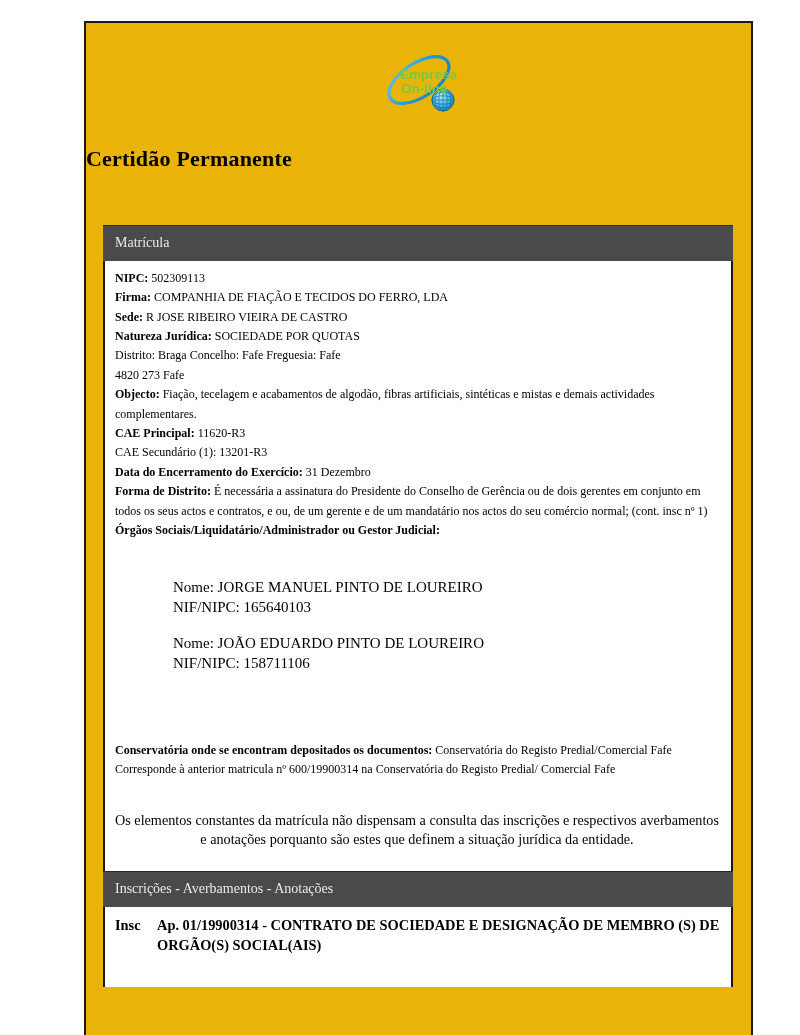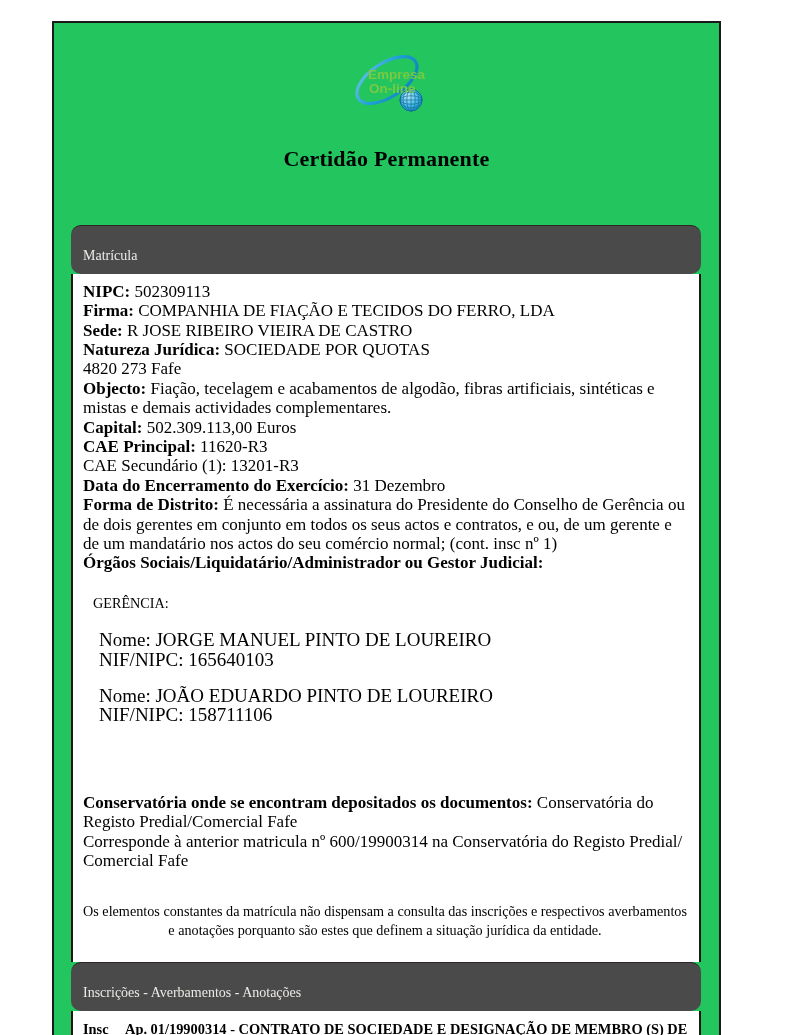--- a/index.html
+++ b/index.html
@@ -11,97 +11,96 @@
     width: 800px;
     height: 1035px;
     overflow: hidden;
     font-family: "Liberation Serif", "DejaVu Serif", serif;
     color: #000000;
   }
 
   
   .page-frame {
     position: absolute;
-    left: 52px;
+    left: 84px;
     top: 21px;
     width: 669px;
     height: 1014px;
     border: 2px solid #1a1a1a;
     border-bottom: none;
     box-sizing: border-box;
-    background: #22c55e;
+    background: #eab308;
   }
 
   
   .masthead {
     padding-top: 19px;
     text-align: center;
   }
   .logo {
     display: inline-block;
     width: 92px;
     height: 78px;
     position: relative;
   }
   .logo svg { display: block; }
 
   .doc-title {
-    text-align: center;
+    text-align: left;
     font-size: 22px;
     font-weight: bold;
     letter-spacing: 0.2px;
     margin-top: 22px;
     font-family: "Liberation Serif", "DejaVu Serif", serif;
   }
 
   
   .section-band {
     margin: 0 18px 0 17px;
     background: #4b4a4a;
     color: #eceae6;
     font-size: 14px;
     line-height: 1;
-    padding: 23px 0 11px 12px;
+    padding: 10px 0 11px 12px;
     border-top: 1px solid #2f2424;
     box-sizing: border-box;
-    border-radius: 10px;
   }
 
   
   .panel {
     margin: 0 18px 0 17px;
     border-left: 2px solid #241313;
     border-right: 2px solid #241313;
     box-sizing: border-box;
     background: #fff;
   }
   .panel-inner {
     padding: 8px 12px 7px 10px;
   }
 
   .line {
-    font-size: 17px;
+    font-size: 12px;
     line-height: 19.4px;
     margin: 0;
   }
   .line b { font-weight: bold; }
   .blockgap-17 { height: 17px; }
   .blockgap-21 { height: 21px; }
   .blockgap-34 { height: 34px; }
 
   .subhead {
     font-size: 14.2px;
     line-height: 19.4px;
     margin: 0;
     padding-left: 10px;
   }
   .person {
     padding-left: 16px;
   }
-  .person .line { font-size: 19px; line-height: 19.4px; }
+  .person .line { font-size: 15px; line-height: 19.4px; margin-left: 42px; }
 
   .notice {
     font-size: 14.2px;
     line-height: 19.4px;
     text-align: center;
   }
 
   
   .entry-panel {
     margin: 0 18px 0 17px;
@@ -190,52 +189,50 @@
       </p>
       <p class="line">
         <b>Sede:</b>
         <span>R JOSE RIBEIRO VIEIRA DE CASTRO</span>
       </p>
       <p class="line">
         <b>Natureza Jurídica:</b>
         <span>SOCIEDADE POR QUOTAS</span>
       </p>
       <p class="line">
+        <span>Distrito: Braga  Concelho: Fafe  Freguesia: Fafe</span>
+      </p>
+      <p class="line">
         <span>4820 273 Fafe</span>
       </p>
       <p class="line">
         <b>Objecto:</b>
         <span>Fiação, tecelagem e acabamentos de algodão, fibras artificiais, sintéticas e mistas e demais actividades complementares.</span>
       </p>
       <p class="line">
-        <b>Capital:</b>
-        <span>502.309.113,00 Euros</span>
-      </p>
-      <p class="line">
         <b>CAE Principal:</b>
         <span>11620-R3</span>
       </p>
       <p class="line">
         <span>CAE Secundário (1): 13201-R3</span>
       </p>
       <p class="line">
         <b>Data do Encerramento do Exercício:</b>
         <span>31 Dezembro</span>
       </p>
       <p class="line">
         <b>Forma de Distrito:</b>
         <span>É necessária a assinatura do Presidente do Conselho de Gerência ou de dois gerentes em conjunto em todos os seus actos e contratos, e ou, de um gerente e de um mandatário nos actos do seu comércio normal; (cont. insc nº 1)</span>
       </p>
       <p class="line">
         <b>Órgãos Sociais/Liquidatário/Administrador ou Gestor Judicial:</b>
       </p>
 
       <div class="blockgap-21"></div>
 
-      <p class="subhead">GERÊNCIA:</p>
 
       <div class="blockgap-17"></div>
 
       <div class="person">
         <p class="line">
           <span>Nome:</span>
           <span>JORGE MANUEL PINTO DE LOUREIRO</span>
         </p>
         <p class="line">
           <span>NIF/NIPC:</span>

